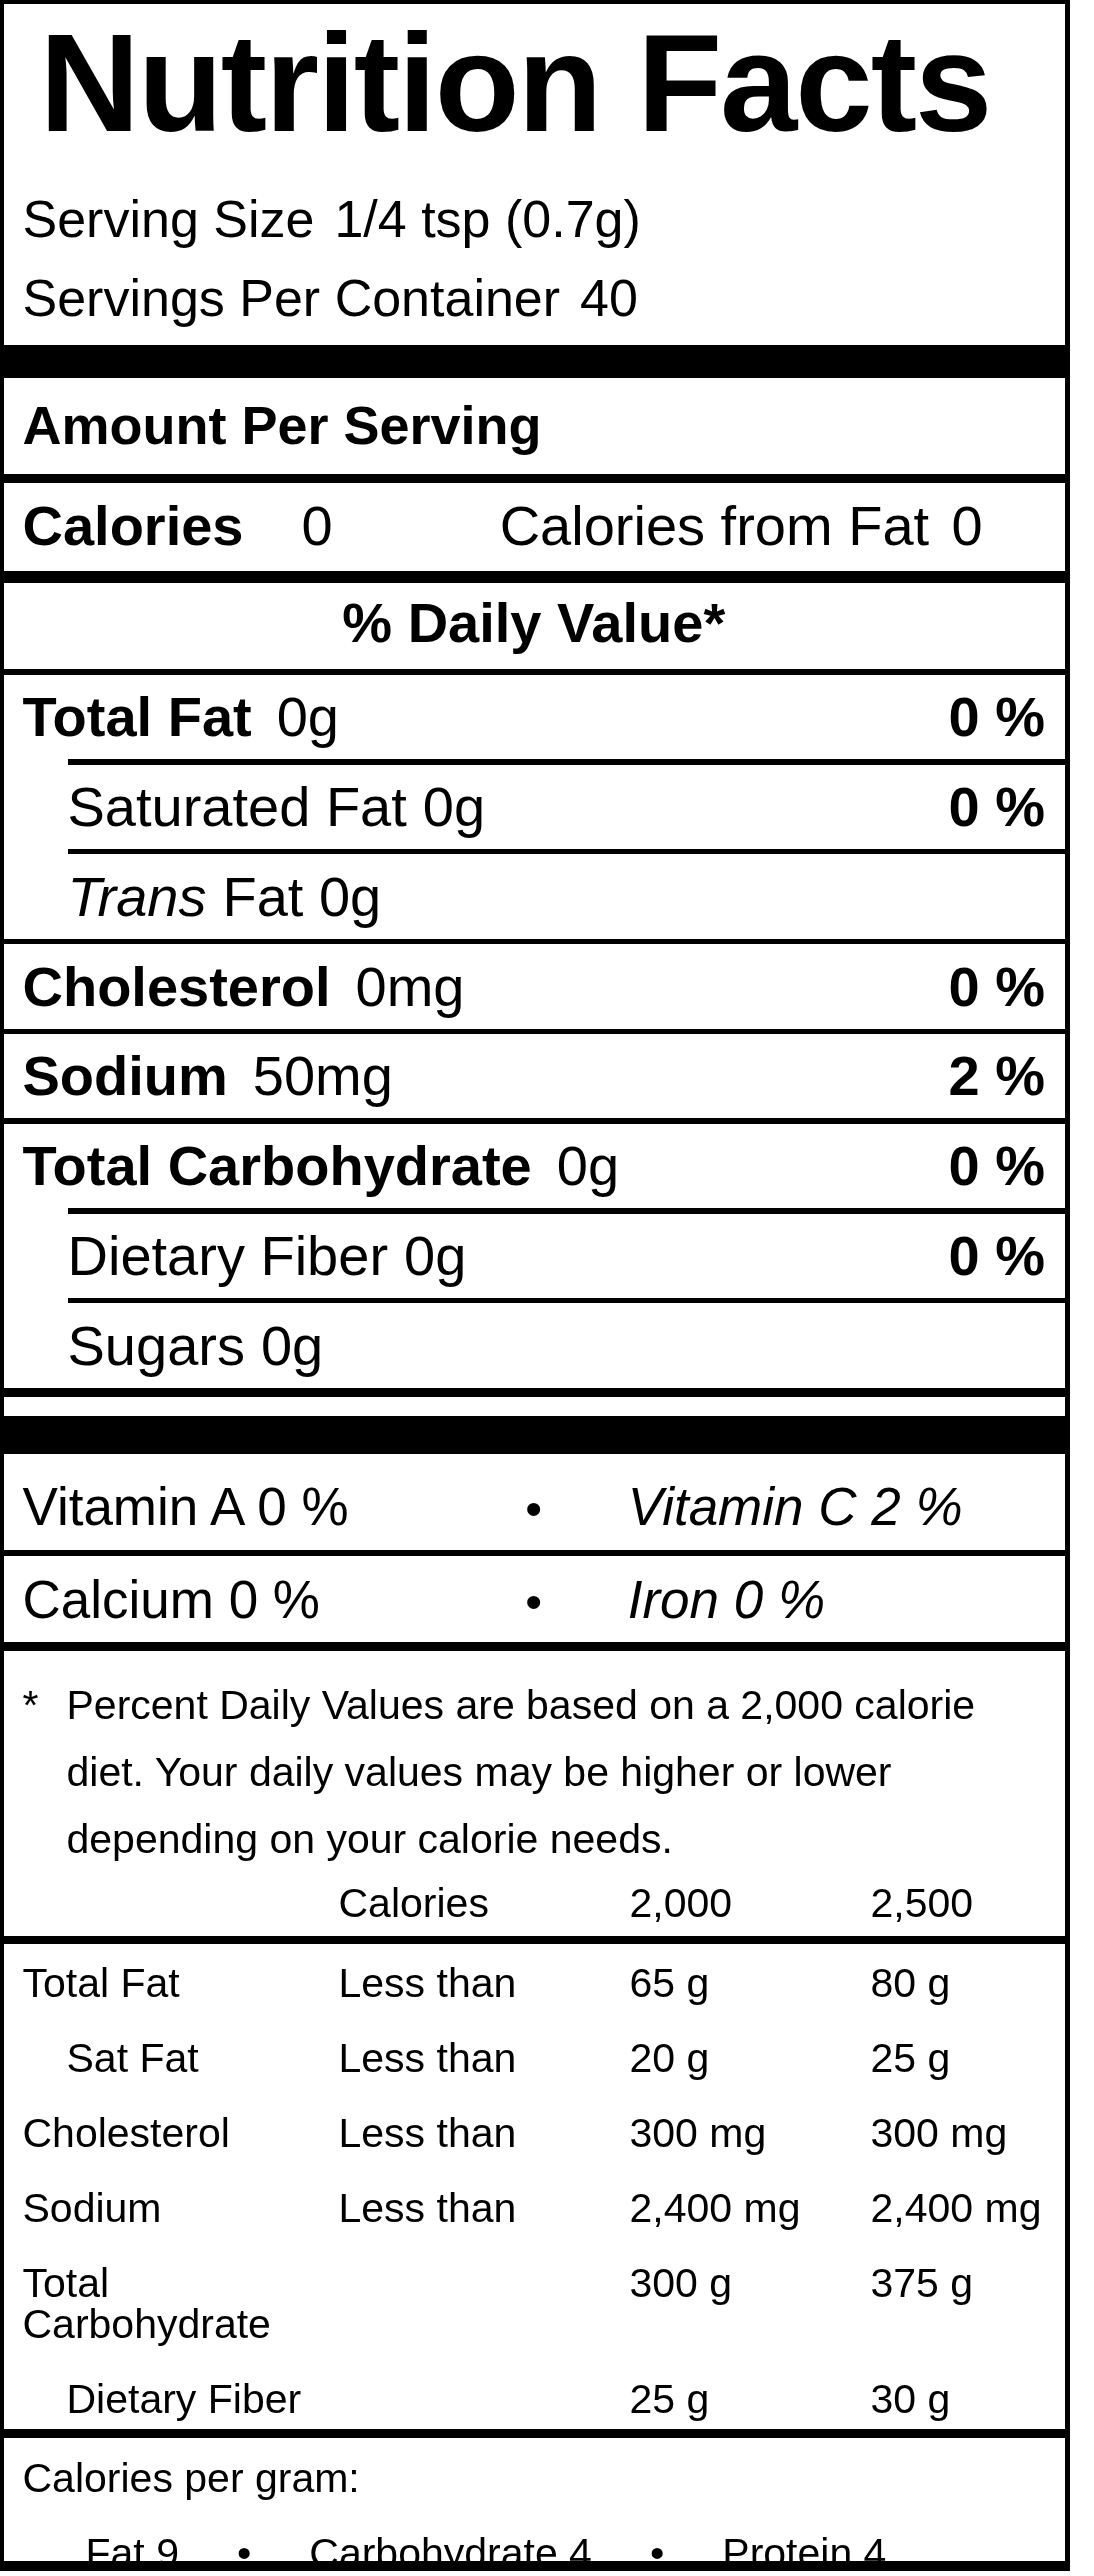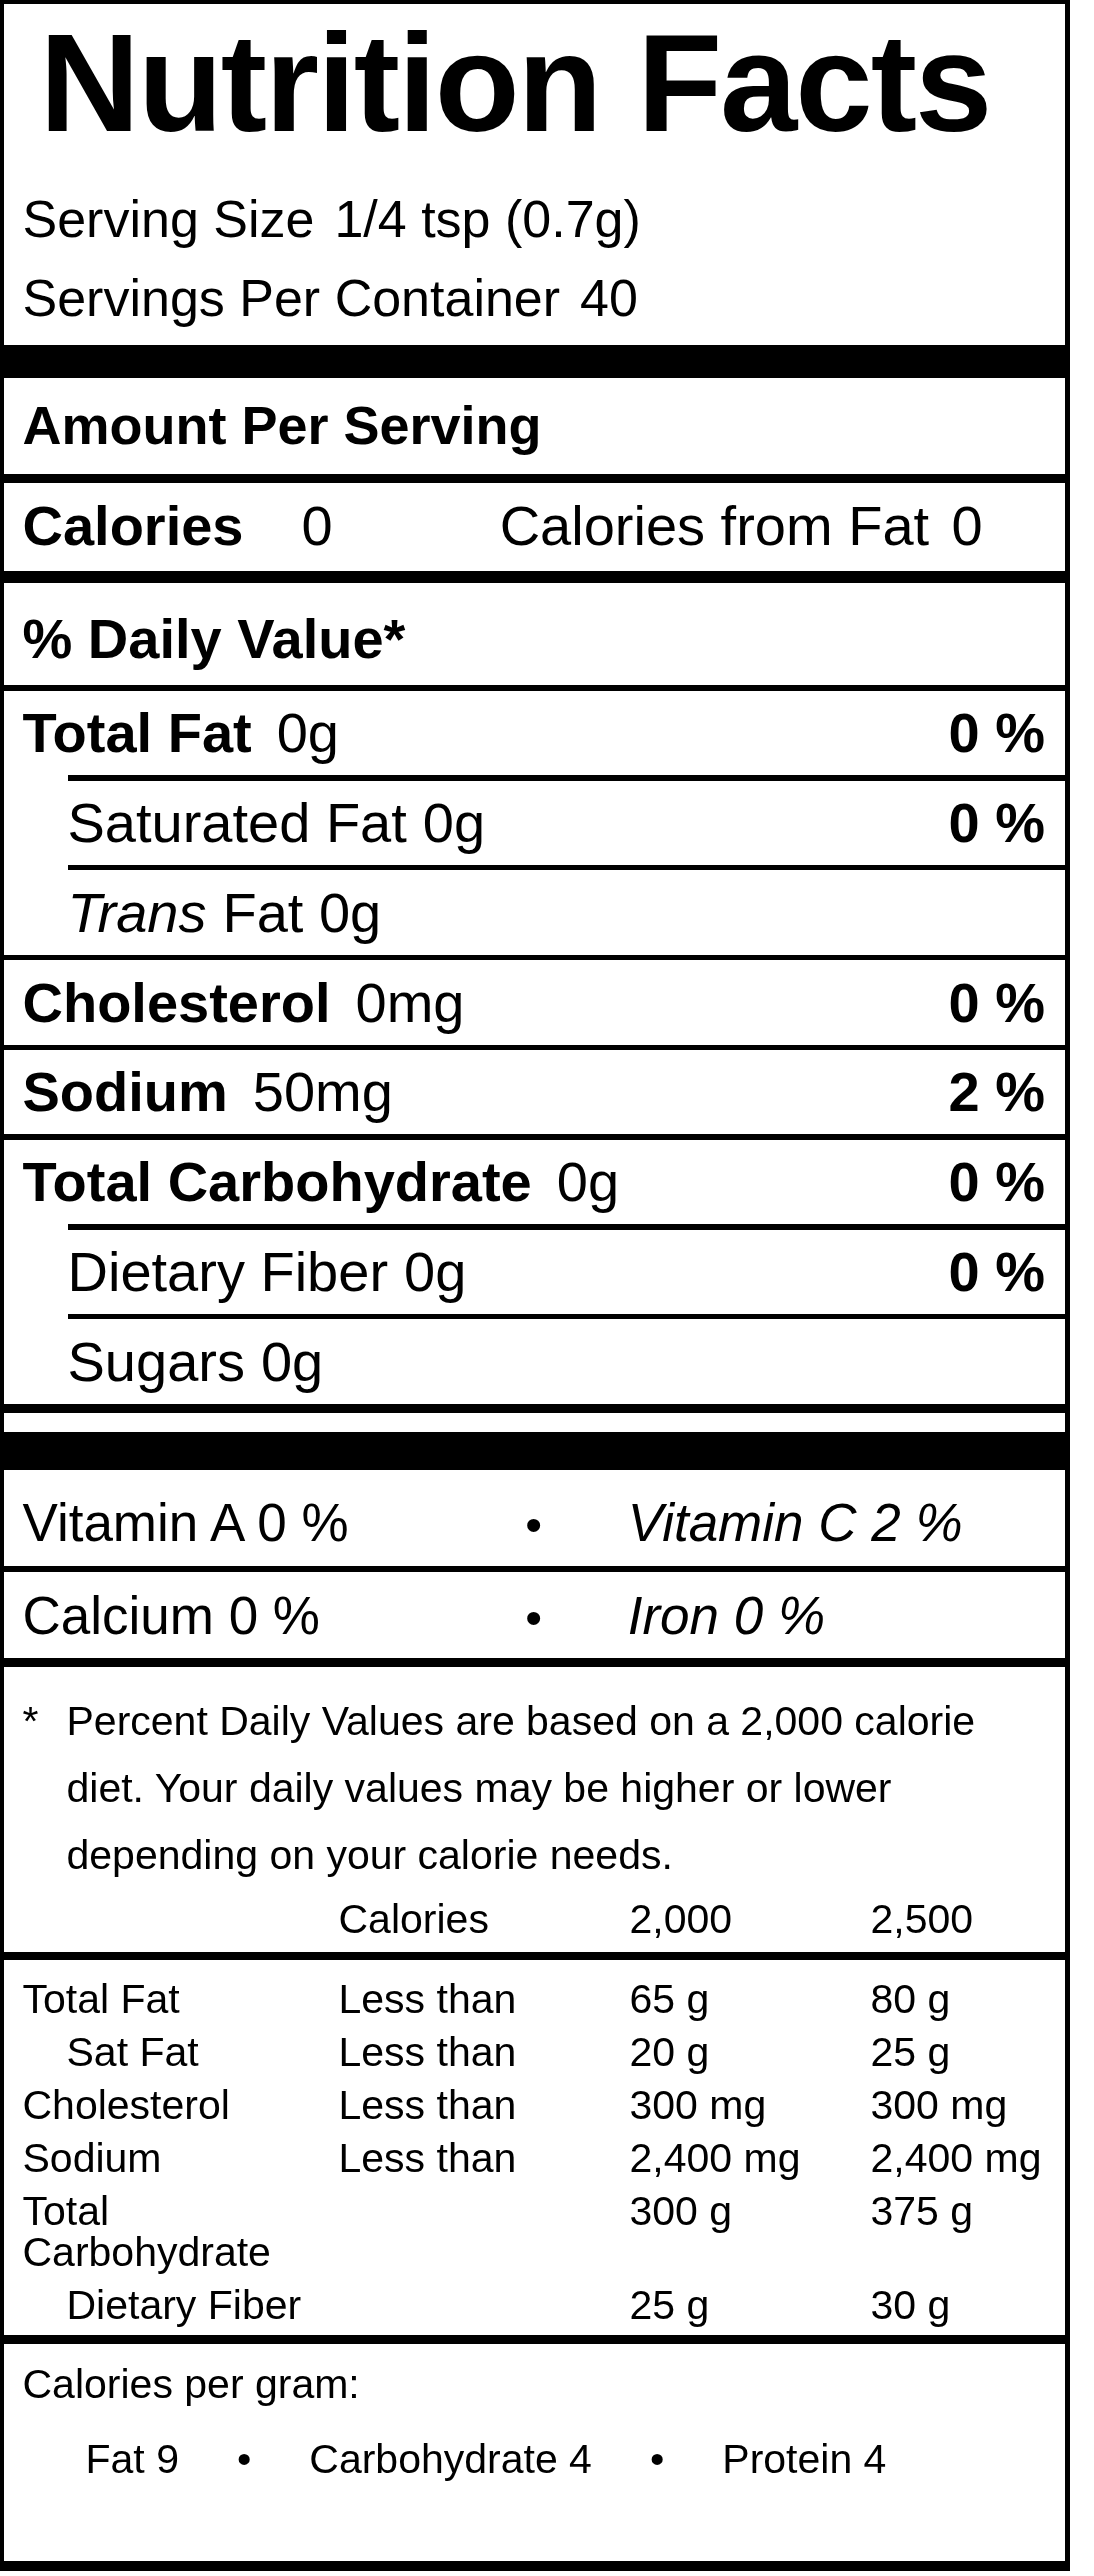--- a/index.html
+++ b/index.html
@@ -25,21 +25,21 @@
   .medium { height:9.3px; }
   .thick  { height:12px; }
   .aps { font-size:54px; font-weight:bold; line-height:1; margin-top:20px; }
   .rule-aps { margin-top:22.5px; }
   .cal-row { margin-top:14.5px; font-size:56px; line-height:1; white-space:nowrap; }
   .cal-label { font-weight:bold; }
   .cal-val { margin-left:58px; }
   .cal-fat { margin-left:167px; }
   .cal-fat-val { margin-left:22.5px; }
   .rule-cal { margin-top:17px; }
-  .dv-head { margin-top:28px; font-size:56px; font-weight:bold; line-height:1; text-align:left; }
+  .dv-head { margin-top:12px; font-size:56px; font-weight:bold; line-height:1; text-align:center; }
   .rule-dvh { margin-top:18.5px; }
   .nrow { display:flex; justify-content:space-between; align-items:baseline; font-size:56px; line-height:1; margin-top:14.5px;gap:28px; }
   .nrow .nlabel b { font-weight:bold; }
   .nrow.indent { padding-left:45px; }
   .namount { margin-left:25px; }
   .namount.near { margin-left:16px; }
   .ndv { font-weight:bold; white-space:nowrap; }
   .ital { font-style:italic; }
   .rule-row { margin-top:14px; }
   .vrow { display:grid; grid-template-columns:1fr 40px 1fr; align-items:baseline; font-size:53px; line-height:1.05; }
@@ -47,21 +47,21 @@
   .vrow-2 { margin-top:16px; }
   .vdot { text-align:center; font-size:48px; }
   .vright { padding-left:74px;font-style:italic; }
   .rule-vit { margin-top:16px; }
   .rule-calcium { margin-top:14.5px; }
   .footnote { display:grid; grid-template-columns:44px 1fr; margin-top:21px; font-size:41px; line-height:1.63; padding-right:59px; }
   .dvt { font-size:41px; line-height:1; }
   .dvt-grid { display:grid; grid-template-columns:316px 291px 241px 1fr; }
   .dvt-head { margin-top:10.6px; }
   .rule-dvt { margin-top:12px; height:8px; }
-  .dvt-row { margin-top:12px; }
+  .dvt-row { margin-top:34px; }
   .dvt-row-first { margin-top:18.5px; }
   .dvt-name.indent { padding-left:44px; }
   .rule-cpg { margin-top:9.3px; }
   .cpg-label { margin-top:20px; font-size:41px; line-height:1; }
   .cpg-items { margin-top:34px; font-size:41px; line-height:1; display:flex; gap:58px; padding-left:63px; }
 </style>
 </head>
 <body>
 
 <div class="label">

